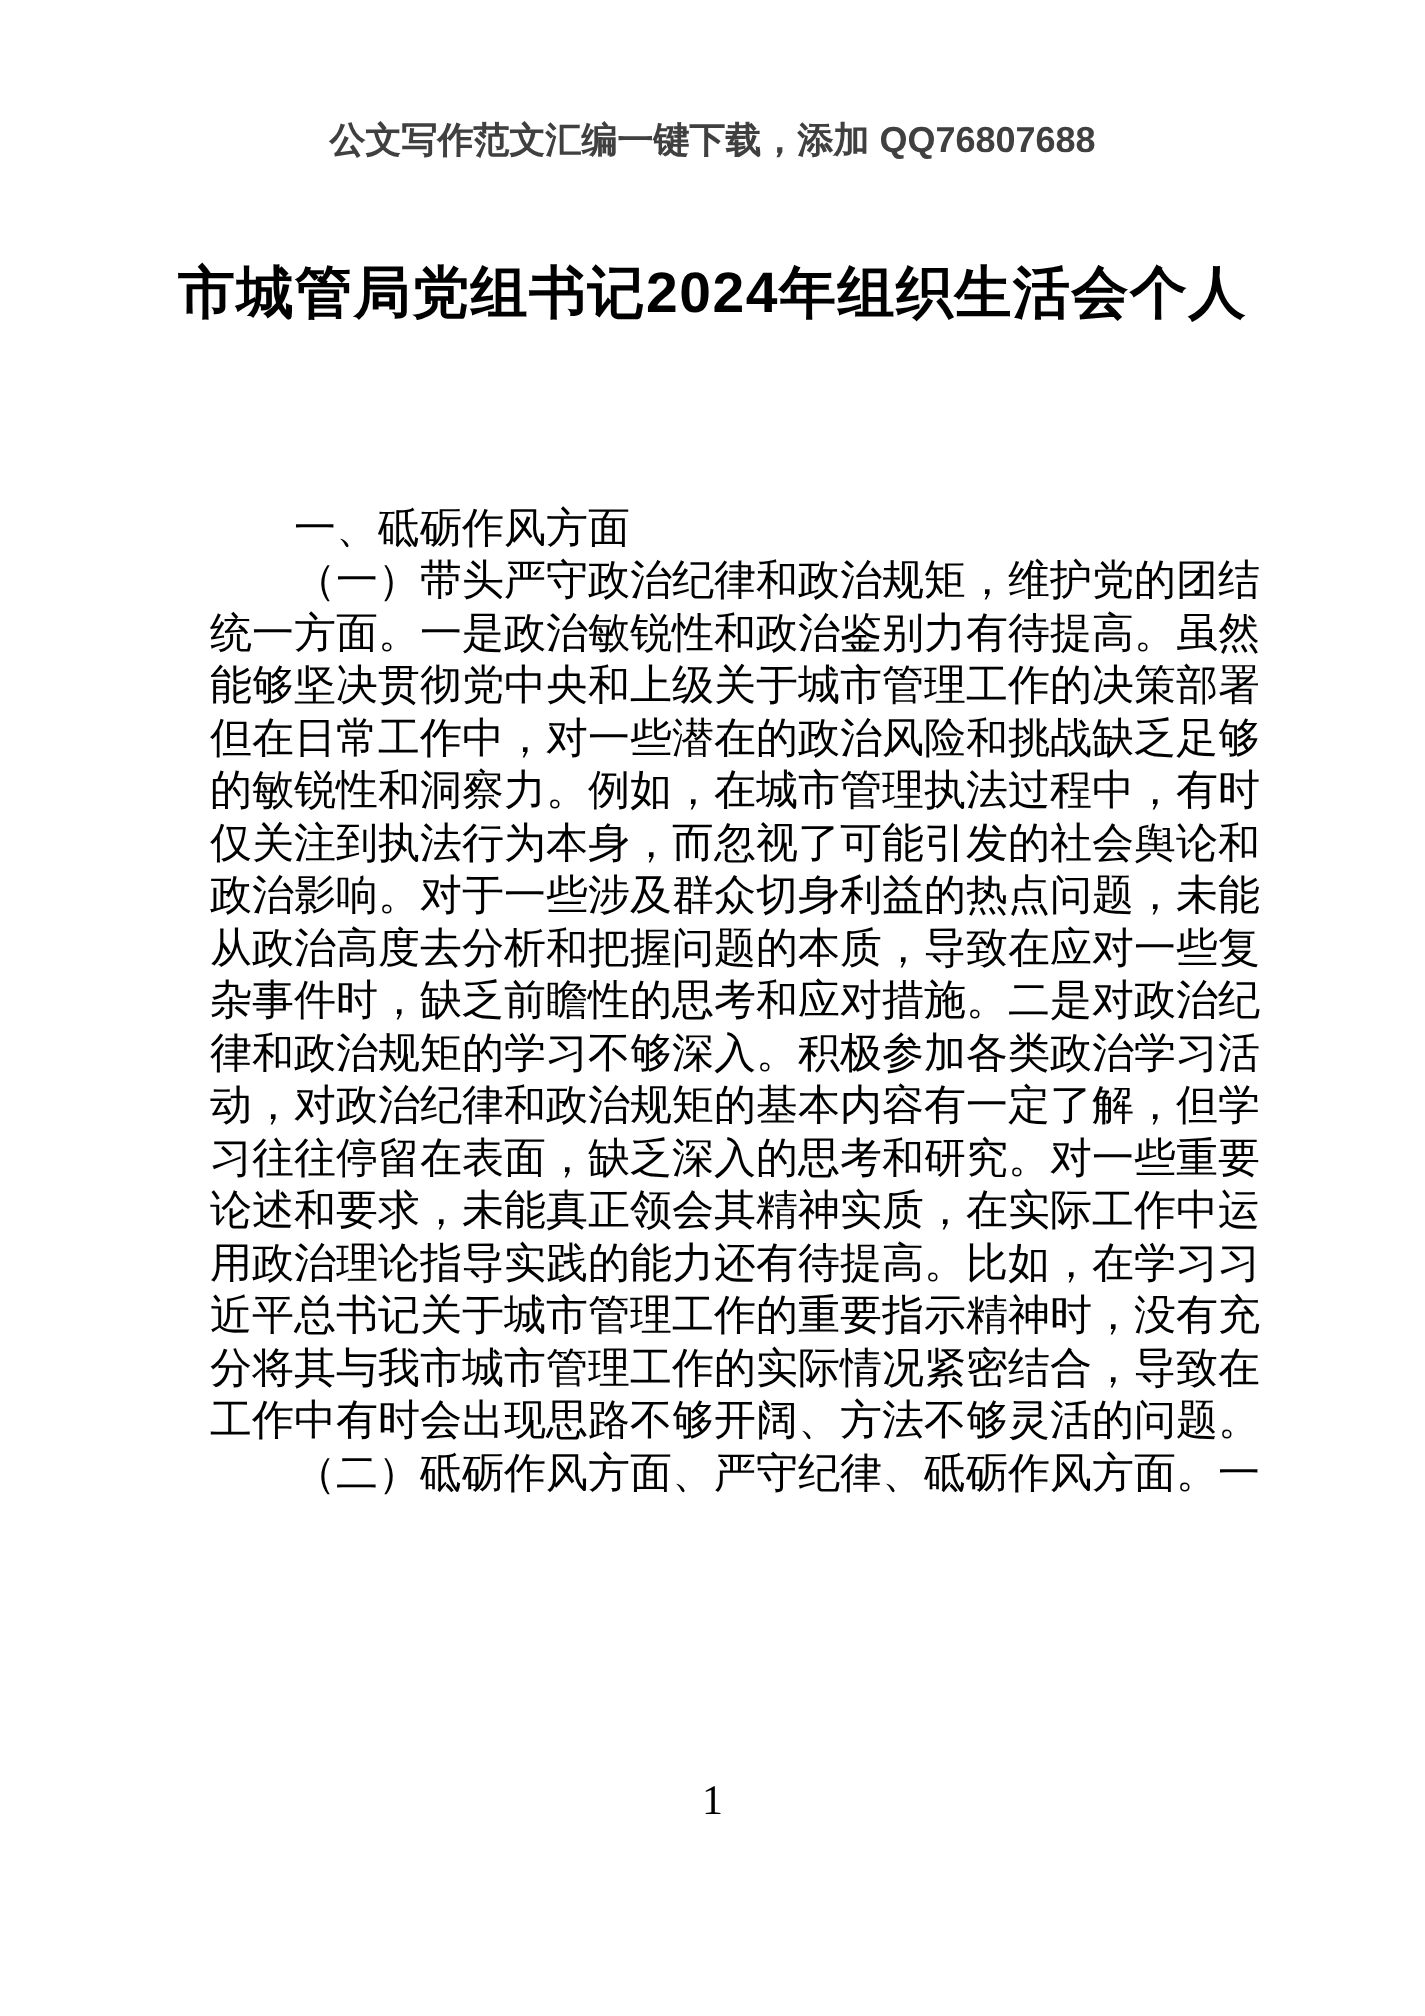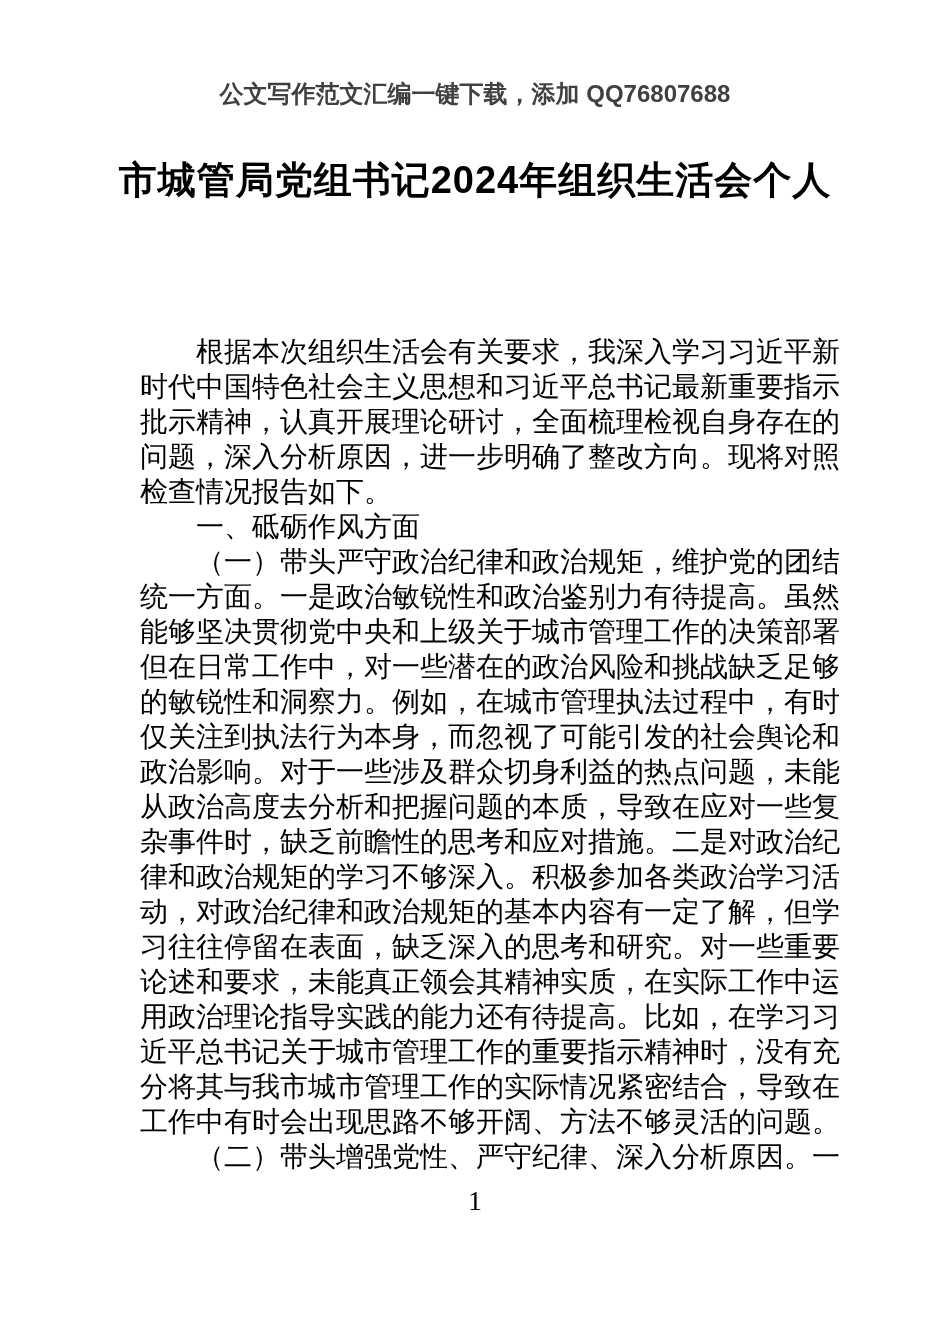--- a/index.html
+++ b/index.html
@@ -22,21 +22,21 @@
     left: 0;
     width: 100%;
     text-align: center;
     font-size: 24px;
     line-height: 28px;
     color: #404040;
     font-weight: bold;
   }
   .doc-title {
     position: absolute;
-    top: 146px;
+    top: 162px;
     left: 75px;
     width: 800px;
     text-align: center;
     font-size: 38px;
     line-height: 69px;
     font-weight: bold;
     letter-spacing: 1px;
   }
   .doc-body {
     position: absolute;
@@ -69,21 +69,20 @@
 
 <div class="page">
 
   <div class="notice">公文写作范文汇编一键下载，添加 QQ76807688</div>
 
   <div class="doc-title">
     <div>市城管局党组书记2024年组织生活会个人</div>
   </div>
 
   <div class="doc-body">
-    <p class="para">根据本次组织生活会有关要求，我深入学习习近平新时代中国特色社会主义思想和习近平总书记最新重要指示批示精神，认真开展理论研讨，全面梳理检视自身存在的问题，深入分析原因，进一步明确了整改方向。现将对照检查情况报告如下。</p>
     <p class="para">一、砥砺作风方面</p>
     <p class="para">（一）带头严守政治纪律和政治规矩，维护党的团结统一方面。一是政治敏锐性和政治鉴别力有待提高。虽然能够坚决贯彻党中央和上级关于城市管理工作的决策部署但在日常工作中，对一些潜在的政治风险和挑战缺乏足够的敏锐性和洞察力。例如，在城市管理执法过程中，有时仅关注到执法行为本身，而忽视了可能引发的社会舆论和政治影响。对于一些涉及群众切身利益的热点问题，未能从政治高度去分析和把握问题的本质，导致在应对一些复杂事件时，缺乏前瞻性的思考和应对措施。二是对政治纪律和政治规矩的学习不够深入。积极参加各类政治学习活动，对政治纪律和政治规矩的基本内容有一定了解，但学习往往停留在表面，缺乏深入的思考和研究。对一些重要论述和要求，未能真正领会其精神实质，在实际工作中运用政治理论指导实践的能力还有待提高。比如，在学习习近平总书记关于城市管理工作的重要指示精神时，没有充分将其与我市城市管理工作的实际情况紧密结合，导致在工作中有时会出现思路不够开阔、方法不够灵活的问题。</p>
-    <p class="para">（二）带头增强党性、严守纪律、深入分析原因。一</p>
+    <p class="para">（二）砥砺作风方面、严守纪律、砥砺作风方面。一</p>
   </div>
 
   <div class="page-number">1</div>
 
 </div>
 
 </body></html>

